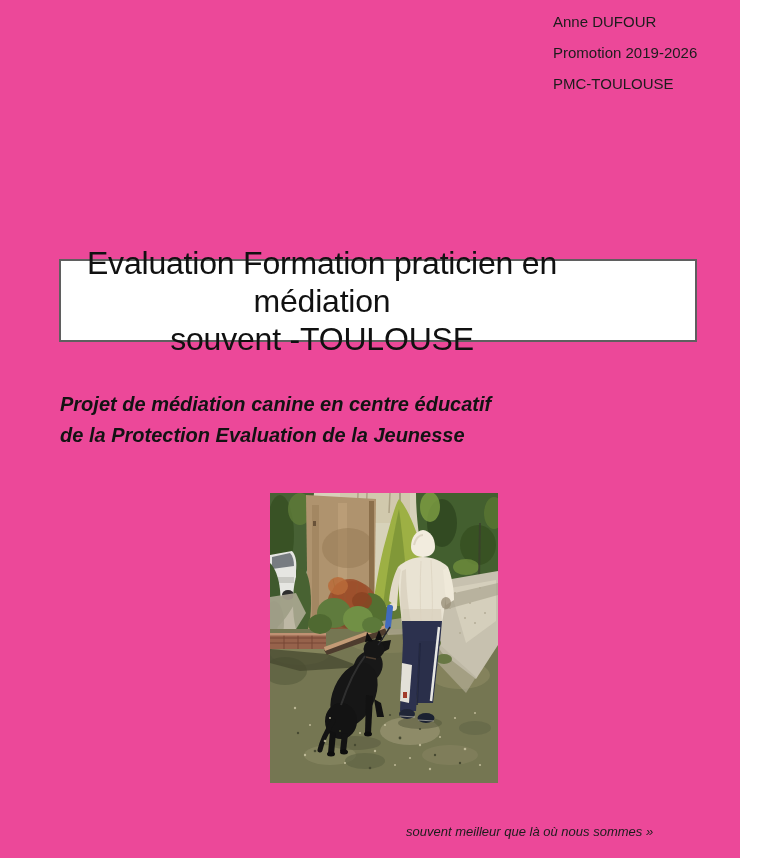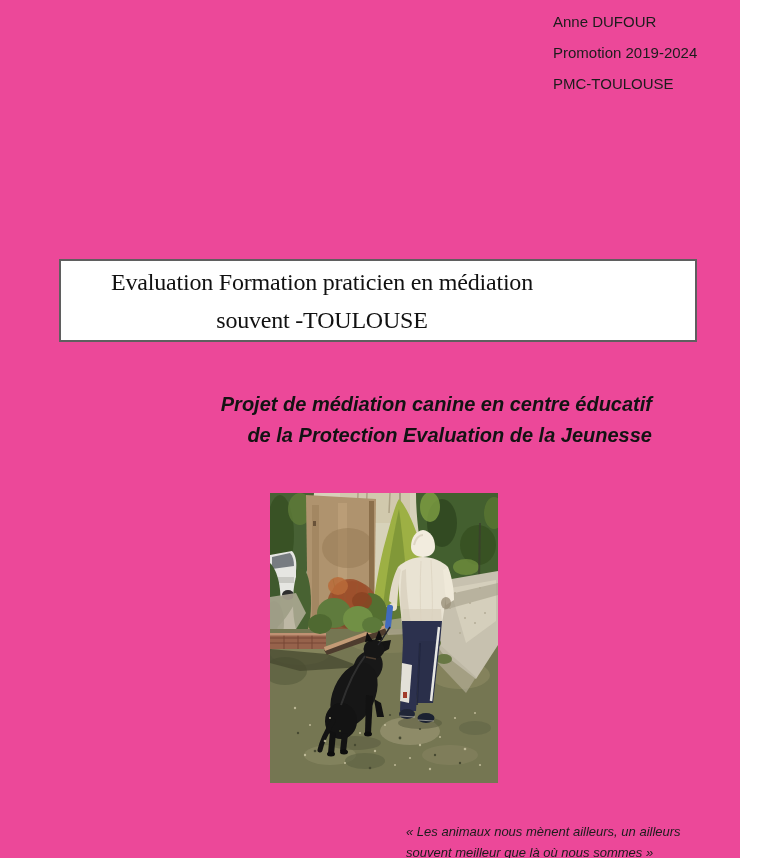--- a/index.html
+++ b/index.html
@@ -8,40 +8,40 @@
     font-family:"Liberation Sans","DejaVu Sans",sans-serif; color:#1a1a1a;
     overflow:hidden;
   }
   .header-block { position:absolute; left:553px; top:13px; font-size:15px; line-height:17px; color:#1c1c1c; }
   .header-block p { margin:0 0 14px 0; }
   .title-box {
     position:absolute; left:59px; top:259px; width:638px; height:83px;
     border:2px solid #5f5f5f; box-sizing:border-box;
     display:flex; align-items:center; background:#ffffff;
   }
-  .title-inner { width:522px; text-align:center; font-size:24px; line-height:38px; letter-spacing:-0.2px; color:#111111;font-family:Liberation Serif, serif; }
+  .title-inner { width:522px; text-align:center; font-size:32px; line-height:38px; letter-spacing:-0.2px; color:#111111; }
   .subtitle {
-    position:absolute; left:52px; top:389px; width:600px; text-align:right;
+    position:absolute; left:60px; top:389px; width:600px; text-align:left;
     font-style:italic; font-weight:bold; font-size:20px; line-height:31px; color:#131313;
   }
   .photo { position:absolute; left:270px; top:493px; width:228px; height:290px; }
   .photo svg { display:block; width:100%; height:100%; filter:blur(0.4px) saturate(0.92); }
   .quote {
     position:absolute; left:406px; top:821px;
     font-style:italic; font-size:13px; line-height:21px; color:#1c1c1c;
   }
 </style>
 </head>
 <body>
 
 <div class="page">
 
   <div class="header-block">
     <p>Anne DUFOUR</p>
-    <p>Promotion 2019-2024</p>
+    <p>Promotion 2019-2026</p>
     <p>PMC-TOULOUSE</p>
   </div>
 
   <div class="title-box">
     <div class="title-inner">
       <div>Evaluation Formation praticien en médiation</div>
       <div>souvent -TOULOUSE</div>
     </div>
   </div>
 
@@ -245,17 +245,16 @@
           <circle cx="190" cy="270" r="1.2"></circle>
             <circle cx="120" cy="222" r="1.1"></circle>
             <circle cx="28" cy="240" r="1.2"></circle>
           <circle cx="150" cy="236" r="1.1"></circle>
         </g>
       </g>
     </svg>
   </div>
 
   <div class="quote">
-    <div>« Les animaux nous mènent ailleurs, un ailleurs</div>
     <div>souvent meilleur que là où nous sommes »</div>
   </div>
 
 </div>
 
 </body></html>

